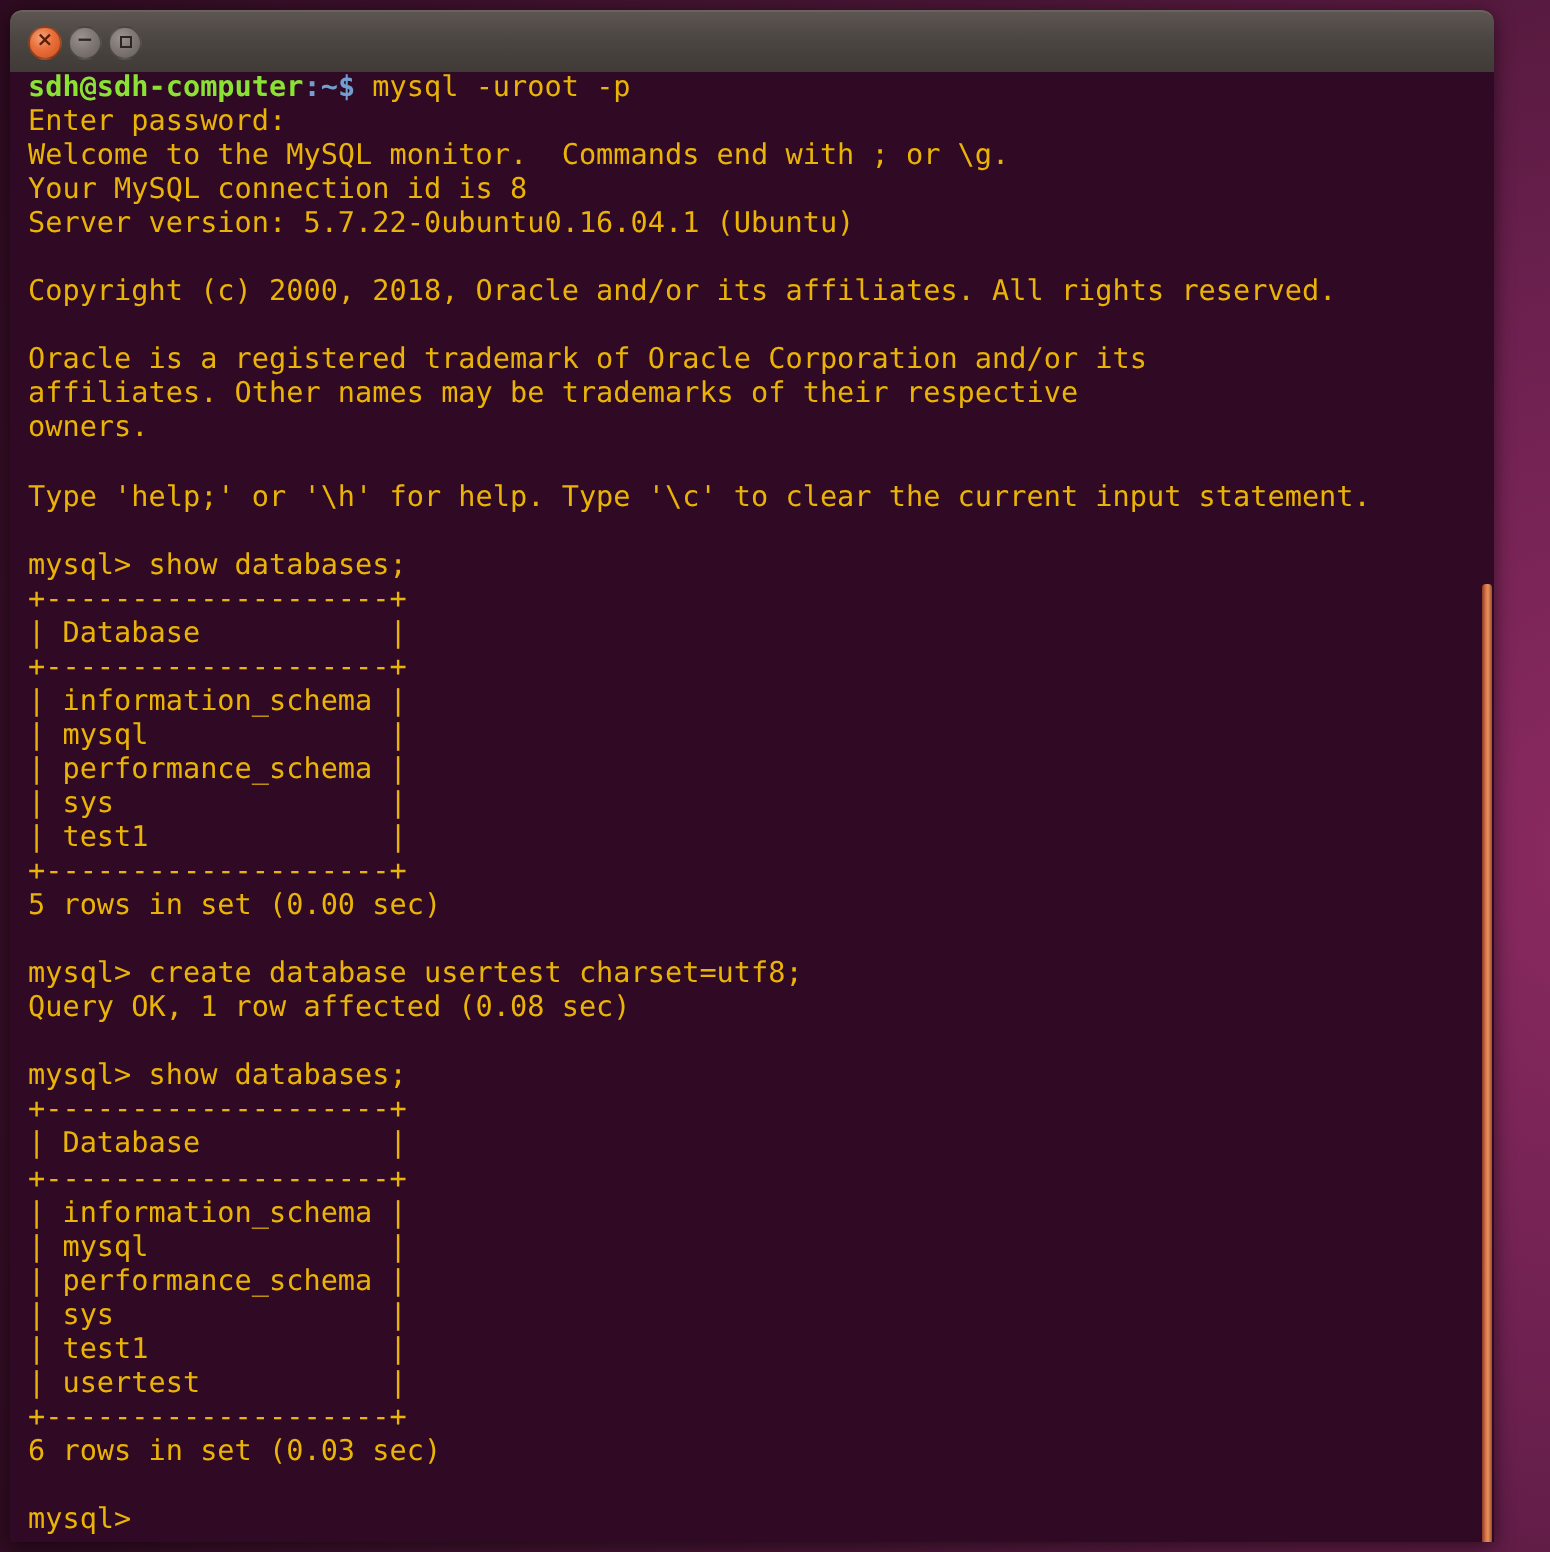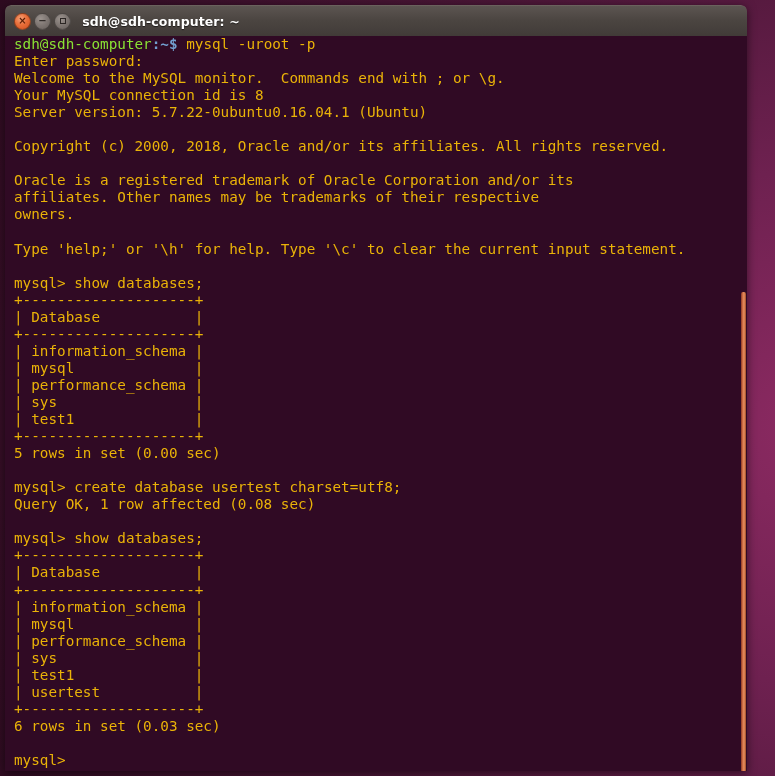--- a/index.html
+++ b/index.html
@@ -105,21 +105,21 @@
     top: 0px;
     right: 0;
     font-family: "DejaVu Sans Mono", monospace;
     font-size: 14.3px;
     line-height: 17.05px;
     color: #ffffff;
     white-space: pre;
     letter-spacing: 0.0px;
   }
   .ln { height: 17.05px; }
-  .host { color: #8ae234; font-weight: normal; }
+  .host { color: #8ae234; font-weight: bold; }
   .path { color: #729fcf; font-weight: bold; }
   .plain { color: #eab308; }
 
   
   #scrollbar-track {
     position: absolute;
     right: 0px;
     top: 0;
     width: 13px;
     height: 736px;
@@ -143,21 +143,20 @@
 <div id="window">
 
   <div id="titlebar">
     <div id="controls">
       <div class="ctl ctl-close">×</div>
       <div class="ctl ctl-min">−</div>
       <div class="ctl ctl-max">
         <span class="sq"></span>
       </div>
     </div>
-    <div id="title-text">sdh@sdh-computer: ~</div>
   </div>
 
   <div id="terminal">
     <div id="screen"><div class="ln"><span class="host">sdh@sdh-computer</span><span class="path">:~$</span><span class="plain"> mysql -uroot -p</span></div><div class="ln plain">Enter password:</div><div class="ln plain">Welcome to the MySQL monitor.  Commands end with ; or \g.</div><div class="ln plain">Your MySQL connection id is 8</div><div class="ln plain">Server version: 5.7.22-0ubuntu0.16.04.1 (Ubuntu)</div><div class="ln plain">&nbsp;</div><div class="ln plain">Copyright (c) 2000, 2018, Oracle and/or its affiliates. All rights reserved.</div><div class="ln plain">&nbsp;</div><div class="ln plain">Oracle is a registered trademark of Oracle Corporation and/or its</div><div class="ln plain">affiliates. Other names may be trademarks of their respective</div><div class="ln plain">owners.</div><div class="ln plain">&nbsp;</div><div class="ln plain">Type 'help;' or '\h' for help. Type '\c' to clear the current input statement.</div><div class="ln plain">&nbsp;</div><div class="ln"><span class="plain">mysql&gt;</span><span class="plain"> show databases;</span></div><div class="ln plain">+--------------------+</div><div class="ln plain">| Database           |</div><div class="ln plain">+--------------------+</div><div class="ln plain">| information_schema |</div><div class="ln plain">| mysql              |</div><div class="ln plain">| performance_schema |</div><div class="ln plain">| sys                |</div><div class="ln plain">| test1              |</div><div class="ln plain">+--------------------+</div><div class="ln plain">5 rows in set (0.00 sec)</div><div class="ln plain">&nbsp;</div><div class="ln"><span class="plain">mysql&gt;</span><span class="plain"> create database usertest charset=utf8;</span></div><div class="ln plain">Query OK, 1 row affected (0.08 sec)</div><div class="ln plain">&nbsp;</div><div class="ln"><span class="plain">mysql&gt;</span><span class="plain"> show databases;</span></div><div class="ln plain">+--------------------+</div><div class="ln plain">| Database           |</div><div class="ln plain">+--------------------+</div><div class="ln plain">| information_schema |</div><div class="ln plain">| mysql              |</div><div class="ln plain">| performance_schema |</div><div class="ln plain">| sys                |</div><div class="ln plain">| test1              |</div><div class="ln plain">| usertest           |</div><div class="ln plain">+--------------------+</div><div class="ln plain">6 rows in set (0.03 sec)</div><div class="ln plain">&nbsp;</div><div class="ln"><span class="plain">mysql&gt;</span><span class="plain"></span></div></div>
     <div id="scrollbar-track">
       <div id="scrollbar-thumb"></div>
     </div>
   </div>
 
 </div>

